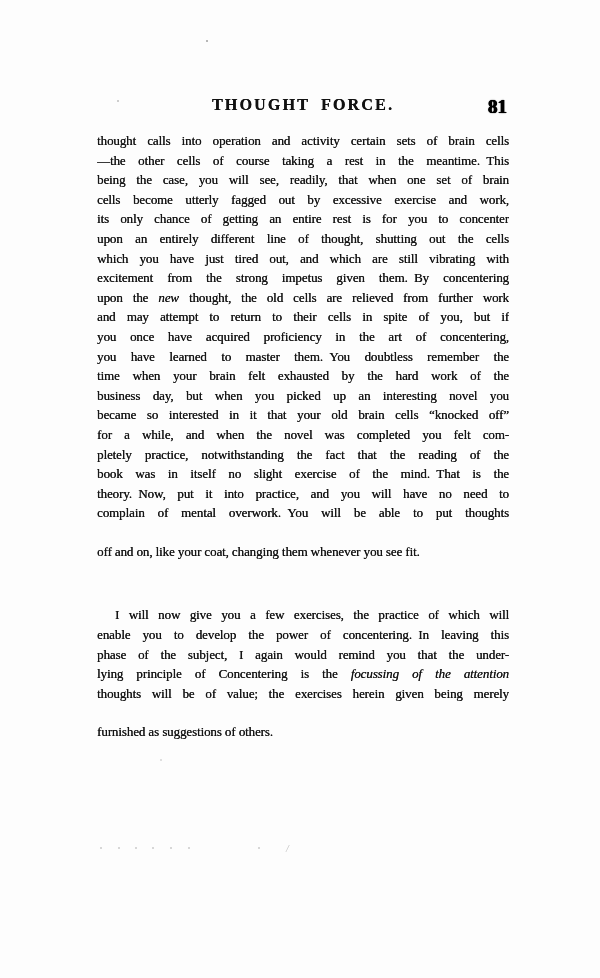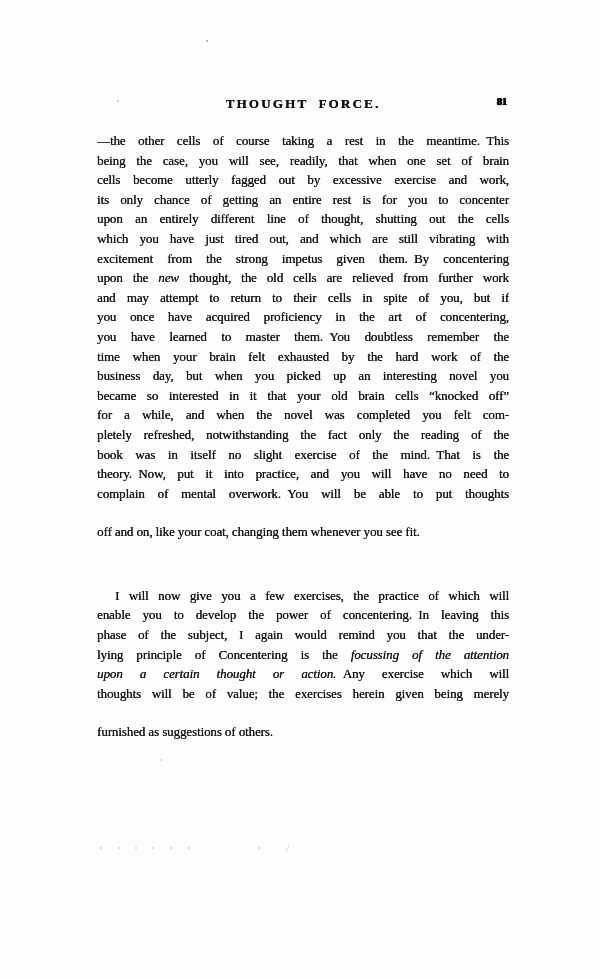--- a/index.html
+++ b/index.html
@@ -21,32 +21,32 @@
     left: 97px;
     top: 96px;
     width: 412px;
   }
   .running-head {
     position: relative;
     height: 16px;
   }
   .running-title {
     text-align: center;
-    font-size: 13px;
+    font-size: 16px;
     font-weight: bold;
     letter-spacing: 2.2px;
     word-spacing: 5px;
     color: #111;
     text-shadow: 0.3px 0 0 currentColor;
   }
   .page-number {
     position: absolute;
     right: 2px;
     top: 0;
-    font-size: 10px;
+    font-size: 19px;
     font-weight: bold;
     color: #000;
     text-shadow: 0 0 1.2px #000, 0.6px 0 0 #000, -0.6px 0 0 #000;
   }
   .body-text {
     position: absolute;
     top: 35px;
     left: 0;
     width: 412px;
   }
@@ -116,45 +116,45 @@
   <span class="speck s2"></span>
   <span class="speck s3"></span>
 
   <div class="column">
     <div class="running-head">
       <div class="running-title">THOUGHT FORCE.</div>
       <div class="page-number">81</div>
     </div>
 
     <div class="body-text">
+        <div class="line"><span>thought calls into operation and activity certain sets of brain cells</span></div>
         <div class="line"><span>—the other cells of course taking a rest in the meantime. This</span></div>
         <div class="line"><span>being the case, you will see, readily, that when one set of brain</span></div>
         <div class="line"><span>cells become utterly fagged out by excessive exercise and work,</span></div>
         <div class="line"><span>its only chance of getting an entire rest is for you to concenter</span></div>
         <div class="line"><span>upon an entirely different line of thought, shutting out the cells</span></div>
         <div class="line"><span>which you have just tired out, and which are still vibrating with</span></div>
         <div class="line"><span>excitement from the strong impetus given them. By concentering</span></div>
         <div class="line"><span>upon the </span><span class="it">new</span><span> thought, the old cells are relieved from further work</span></div>
         <div class="line"><span>and may attempt to return to their cells in spite of you, but if</span></div>
         <div class="line"><span>you once have acquired proficiency in the art of concentering,</span></div>
         <div class="line"><span>you have learned to master them. You doubtless remember the</span></div>
         <div class="line"><span>time when your brain felt exhausted by the hard work of the</span></div>
         <div class="line"><span>business day, but when you picked up an interesting novel you</span></div>
         <div class="line"><span>became so interested in it that your old brain cells “knocked off”</span></div>
         <div class="line"><span>for a while, and when the novel was completed you felt com-</span></div>
-        <div class="line"><span>pletely refreshed, notwithstanding the fact only the reading of the</span></div>
+        <div class="line"><span>pletely practice, notwithstanding the fact that the reading of the</span></div>
         <div class="line"><span>book was in itself no slight exercise of the mind. That is the</span></div>
         <div class="line"><span>theory. Now, put it into practice, and you will have no need to</span></div>
         <div class="line"><span>complain of mental overwork. You will be able to put thoughts</span></div>
         <div class="line end"><span>off and on, like your coat, changing them whenever you see fit.</span></div>
         <div class="line indent"><span>I will now give you a few exercises, the practice of which will</span></div>
         <div class="line"><span>enable you to develop the power of concentering. In leaving this</span></div>
         <div class="line"><span>phase of the subject, I again would remind you that the under-</span></div>
         <div class="line"><span>lying principle of Concentering is the </span><span class="it">focussing of the attention</span></div>
-        <div class="line"><span class="it">upon a certain thought or action.</span><span> Any exercise which will</span></div>
         <div class="line"><span>thoughts will be of value; the exercises herein given being merely</span></div>
         <div class="line end"><span>furnished as suggestions of others.</span></div>
       </div>
   </div>
 
   <div class="artifact-row">
     <span class="dot" style="left:0"></span>
     <span class="dot" style="left:18px"></span>
     <span class="dot" style="left:35px"></span>
     <span class="dot" style="left:52px"></span>

